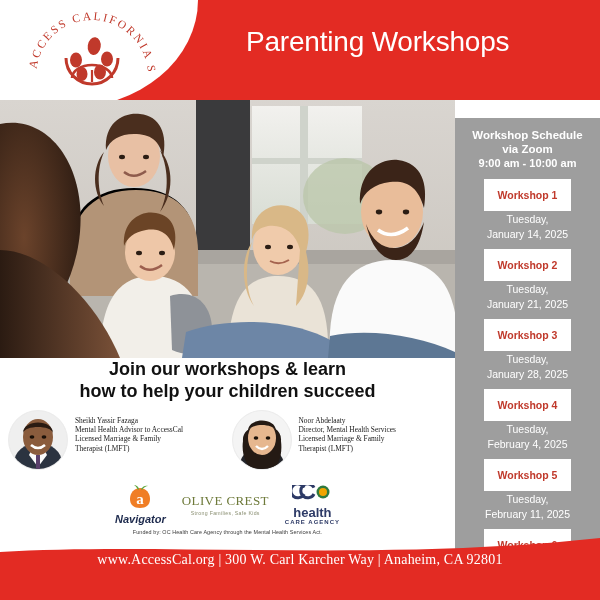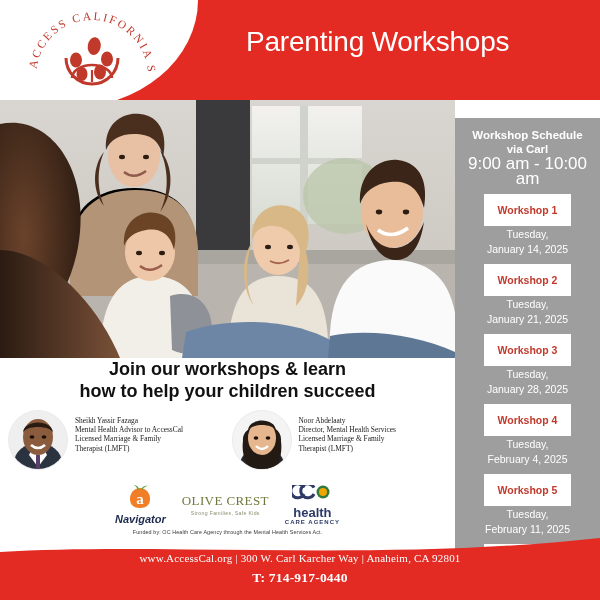--- a/index.html
+++ b/index.html
@@ -19,21 +19,21 @@
          color:#fff;font-size:28px;font-weight:normal;letter-spacing:-0.2px;}
 
   
   .photo{position:absolute;left:0;top:100px;width:455px;height:258px;overflow:hidden;z-index:3;background:#cfcac4;}
   .photo svg{display:block;}
 
   
   .sched{position:absolute;left:455px;top:118px;width:145px;height:526px;background:#9e9e9e;z-index:4;
          color:#ffffff;text-align:center;}
   .sched-head{padding-top:10px;font-size:11.5px;font-weight:bold;line-height:14px;}
-  .sched-time{font-size:17px;font-weight:normal;line-height:15px;}
+  .sched-time{font-size:11px;font-weight:bold;line-height:15px;}
   .wlist{margin-top:8px;}
   .witem{margin-bottom:9px;}
   .wbadge{display:inline-block;background:#ffffff;color:#c0392b;font-weight:bold;font-size:10.5px;
           padding:10px 14px;line-height:12px;}
   .wdate{font-size:10.5px;font-weight:normal;line-height:12.5px;margin-top:2px;color:#ffffff;}
   .email{position:absolute;left:0;bottom:14px;width:145px;text-align:center;color:#fff;
          font-size:9.5px;font-weight:bold;line-height:12px;margin-left:40px;}
 
   
   .headline{position:absolute;left:0;top:358px;width:455px;text-align:center;z-index:5;
@@ -58,21 +58,21 @@
   .oc-word{font-size:13px;color:#6e7a3a;font-family:"Liberation Serif",serif;letter-spacing:.4px;}
 
   .funded{position:absolute;left:0;top:529px;width:455px;text-align:center;z-index:5;
           font-size:5.4px;color:#3a3a3a;letter-spacing:.1px;}
 
   
   .footer{position:absolute;left:0;bottom:0;width:600px;height:62px;z-index:7;}
   .footer-bg{position:absolute;left:0;bottom:0;width:600px;height:62px;}
   .footer-txt{position:absolute;left:0;bottom:0;width:600px;height:58px;color:#fff;text-align:center;
               font-family:"Liberation Serif",serif;}
-  .f-line1{font-size:11px;padding-top:10px;letter-spacing:.2px;text-align:center;}
+  .f-line1{font-size:14px;padding-top:10px;letter-spacing:.2px;text-align:center;}
   .f-line2{font-size:13.5px;font-weight:bold;padding-top:6px;letter-spacing:.2px;}
 </style>
 </head>
 <body>
 
 <div class="poster">
 
   <div class="top-band"></div>
   <div class="top-white2"></div>
 
@@ -176,21 +176,21 @@
       <path d="M330,236 C370,228 420,236 455,252 L455,258 L328,258 Z" fill="#5d7794"></path>
 
       <path d="M0,24 C46,14 86,62 80,132 C74,200 30,242 0,252 Z" fill="url(#blur)"></path>
       <path d="M0,150 C44,150 96,200 120,258 L0,258 Z" fill="url(#fg)"></path>
     </svg>
   </div>
 
   <div class="sched">
     <div class="sched-head">
       <div>Workshop Schedule</div>
-      <div>via Carl</div>
+      <div>via Zoom</div>
     </div>
     <div class="sched-time">9:00 am - 10:00 am</div>
 
     <div class="wlist">
       <div class="witem">
         <div class="wbadge">Workshop 1</div>
         <div class="wdate">Tuesday,</div>
         <div class="wdate">January 14, 2025</div>
       </div>
       <div class="witem">
@@ -309,17 +309,16 @@
   </div>
 
   <div class="funded">Funded by: OC Health Care Agency through the Mental Health Services Act.</div>
 
   <div class="footer">
     <svg class="footer-bg" width="600" height="62" viewBox="0 0 600 62">
       <path d="M0,14 C160,4 380,24 600,0 L600,62 L0,62 Z" fill="#e32b23"></path>
     </svg>
     <div class="footer-txt">
       <div class="f-line1">www.AccessCal.org  |  300 W. Carl Karcher Way  |  Anaheim, CA 92801</div>
-      <div class="f-line2">T: 714-917-0440</div>
     </div>
   </div>
 
 </div>
 
 </body></html>

